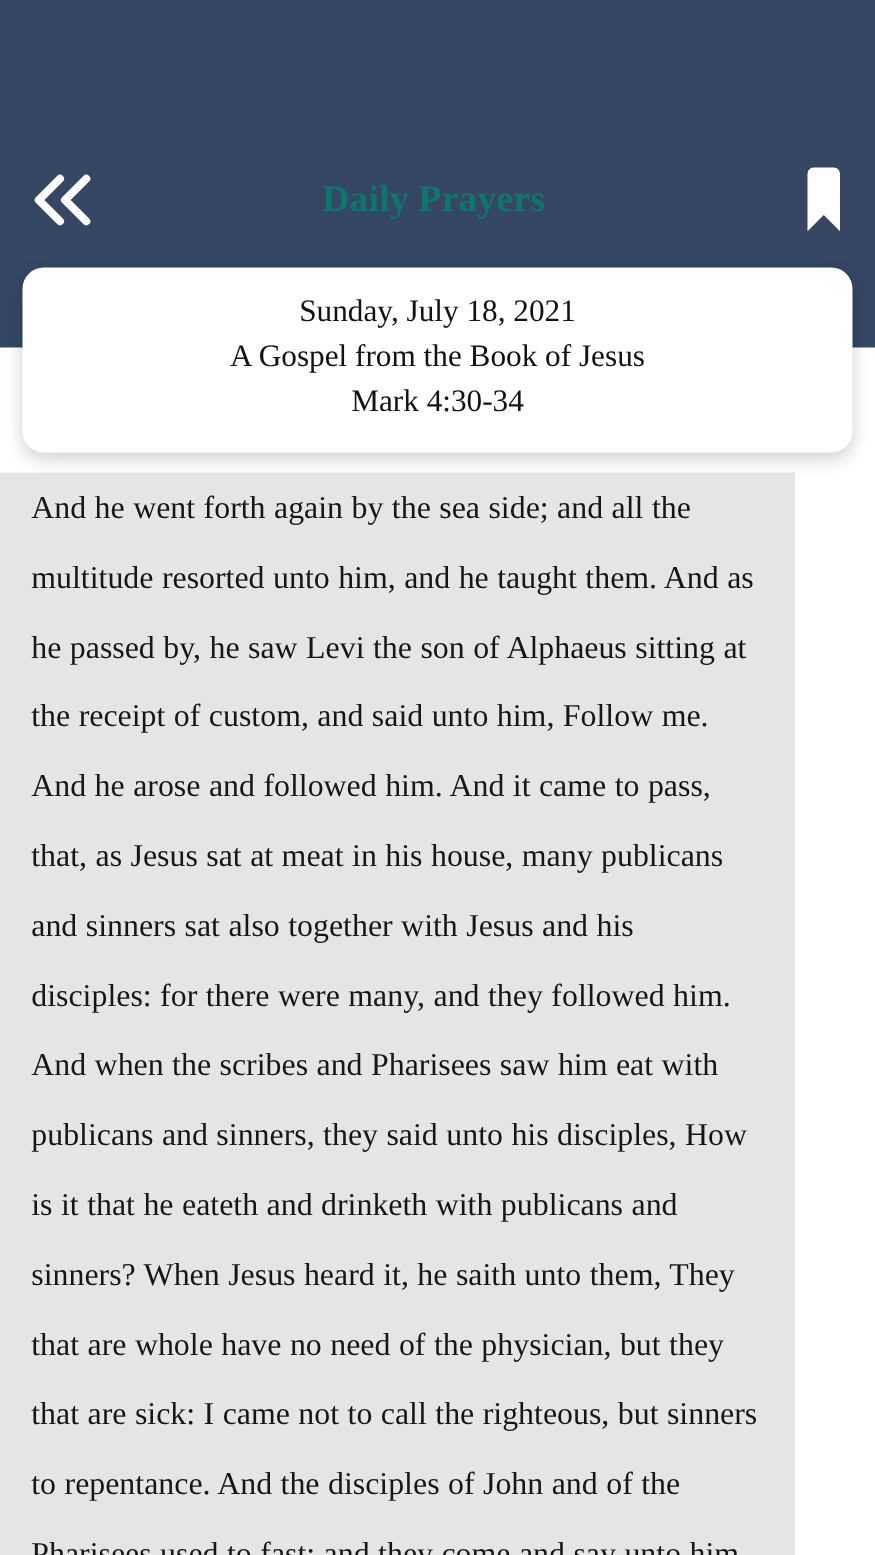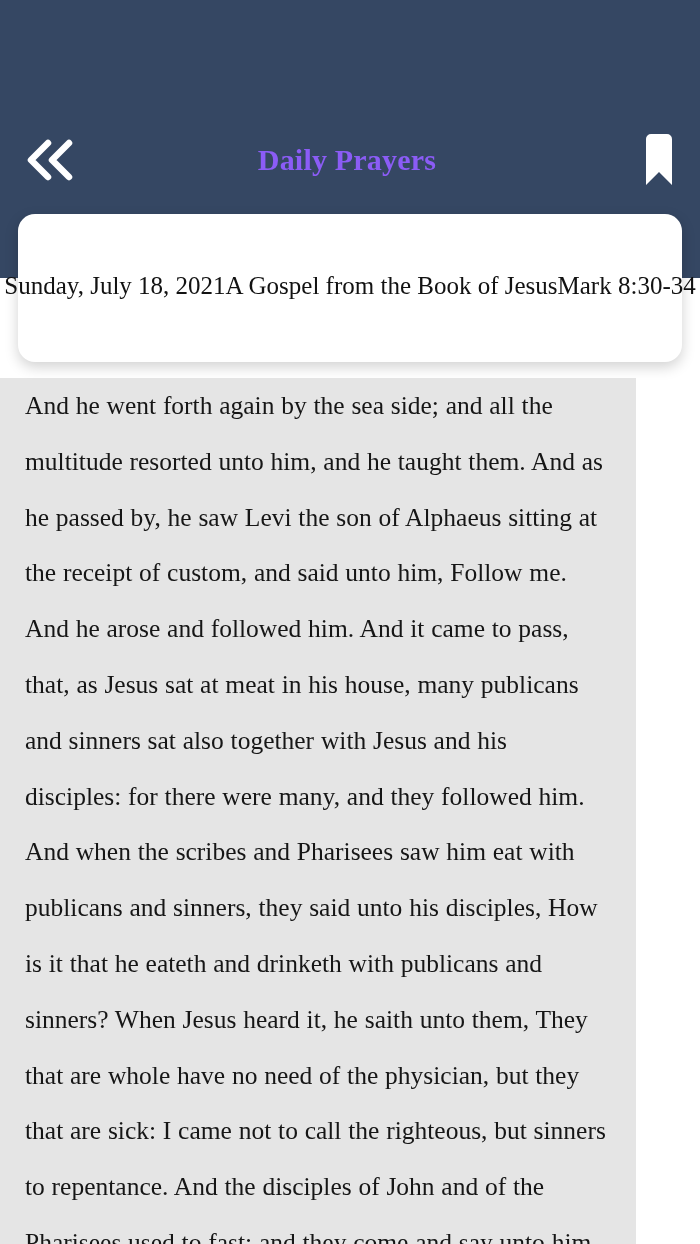--- a/index.html
+++ b/index.html
@@ -49,21 +49,21 @@
     justify-content: flex-start;
     cursor: pointer;
     flex: 0 0 auto;
   }
 
   .back-button svg { display: block; }
 
   .app-title {
     flex: 1 1 auto;
     text-align: center;
-    color: #8b5cf6;
+    color: #0f766e;
     font-size: 30px;
     font-weight: bold;
     letter-spacing: 0.2px;
     font-family: "Liberation Serif", "DejaVu Serif", serif;
     white-space: nowrap;
     margin-left: -6px;
   }
 
   .bookmark-button {
     width: 62px;
@@ -82,21 +82,21 @@
     position: absolute;
     top: 214px;
     left: 18px;
     width: 664px;
     height: 148px;
     background: #ffffff;
     border-radius: 17px;
     box-shadow: 0 5px 14px rgba(0, 0, 0, 0.18);
     z-index: 4;
     display: flex;
-    flex-direction: row;
+    flex-direction: column;
     align-items: center;
     justify-content: center;
     padding: 8px 20px 12px;
   }
 
   .card-line {
     color: #121212;
     font-size: 25px;
     line-height: 36px;
     text-align: center;
@@ -150,18 +150,18 @@
         <path d="M4 6 A5 5 0 0 1 9 1 L25 1 A5 5 0 0 1 30 6 L30 52 L17 39 L4 52 Z" fill="#ffffff"></path>
       </svg>
     </span>
   </div>
 
 </div>
 
 <div class="reference-card">
   <div class="card-line">Sunday, July 18, 2021</div>
   <div class="card-line">A Gospel from the Book of Jesus</div>
-  <div class="card-line">Mark 8:30-34</div>
+  <div class="card-line">Mark 4:30-34</div>
 </div>
 
 <div class="scripture-wrap">
   <div class="scripture-text"> And he went forth again by the sea side; and all the multitude resorted unto him, and he taught them. And as he passed by, he saw Levi the son of Alphaeus sitting at the receipt of custom, and said unto him, Follow me. And he arose and followed him. And it came to pass, that, as Jesus sat at meat in his house, many publicans and sinners sat also together with Jesus and his disciples: for there were many, and they followed him. And when the scribes and Pharisees saw him eat with publicans and sinners, they said unto his disciples, How is it that he eateth and drinketh with publicans and sinners? When Jesus heard it, he saith unto them, They that are whole have no need of the physician, but they that are sick: I came not to call the righteous, but sinners to repentance. And the disciples of John and of the Pharisees used to fast: and they come and say unto him, Why do the disciples of John and of the Pharisees fast, but thy disciples fast not?</div>
 </div>
 
 </body></html>

